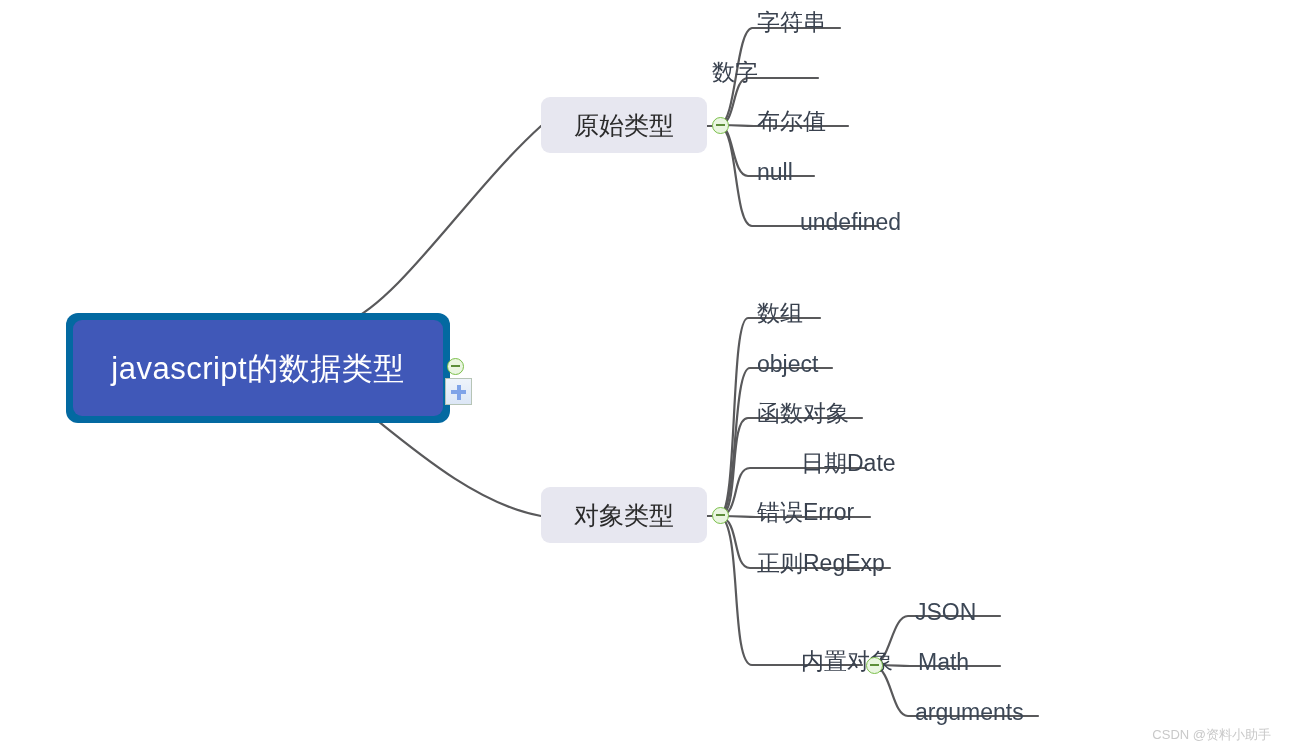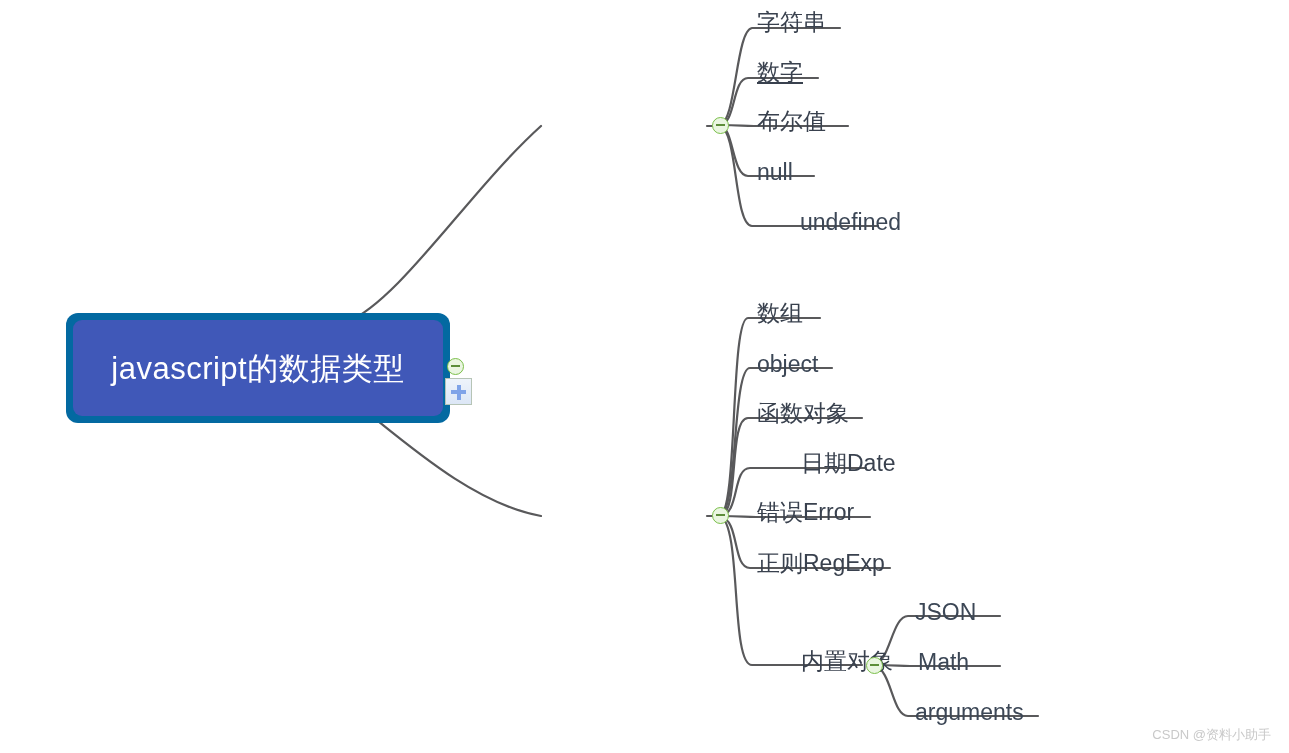--- a/index.html
+++ b/index.html
@@ -189,28 +189,34 @@
   <div class="root-wrap">
     <div class="root-node">
       <span class="root-label">javascript的数据类型</span>
     </div>
   </div>
 
   <div class="toggle" style="left:447px; top:358px;"></div>
 
   <div class="plus-btn"></div>
 
+  <div class="branch-node" id="branch-primitive">
+    <span class="branch-label">原始类型</span>
+  </div>
   <div class="toggle" style="left:712px; top:117px;"></div>
 
   <div class="leaf zh" style="left:757px; top:11px;">字符串</div>
-  <div class="leaf zh" style="left:757px; top:61px;text-decoration:underline;">数字</div>
+  <div class="leaf zh" style="left:712px; top:61px;">数字</div>
   <div class="leaf zh" style="left:757px; top:110px;">布尔值</div>
   <div class="leaf" style="left:757px; top:161px;">null</div>
   <div class="leaf" style="left:760px; top:211px;margin-left:40px;">undefined</div>
 
+  <div class="branch-node" id="branch-object">
+    <span class="branch-label">对象类型</span>
+  </div>
   <div class="toggle" style="left:712px; top:507px;"></div>
 
   <div class="leaf zh" style="left:757px; top:302px;">数组</div>
   <div class="leaf" style="left:757px; top:353px;">object</div>
   <div class="leaf zh" style="left:757px; top:402px;">函数对象</div>
   <div class="leaf zh" style="left:757px; top:452px;margin-left:44px;">日期Date</div>
   <div class="leaf zh" style="left:757px; top:501px;text-align:right;">错误Error</div>
   <div class="leaf zh" style="left:757px; top:552px;">正则RegExp</div>
 
   <div class="subbranch" style="left:757px; top:650px;margin-left:44px;">内置对象</div>

